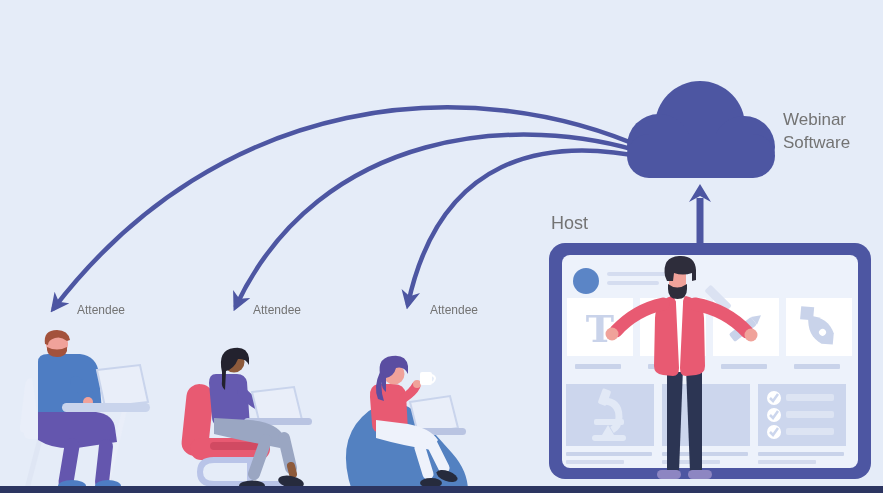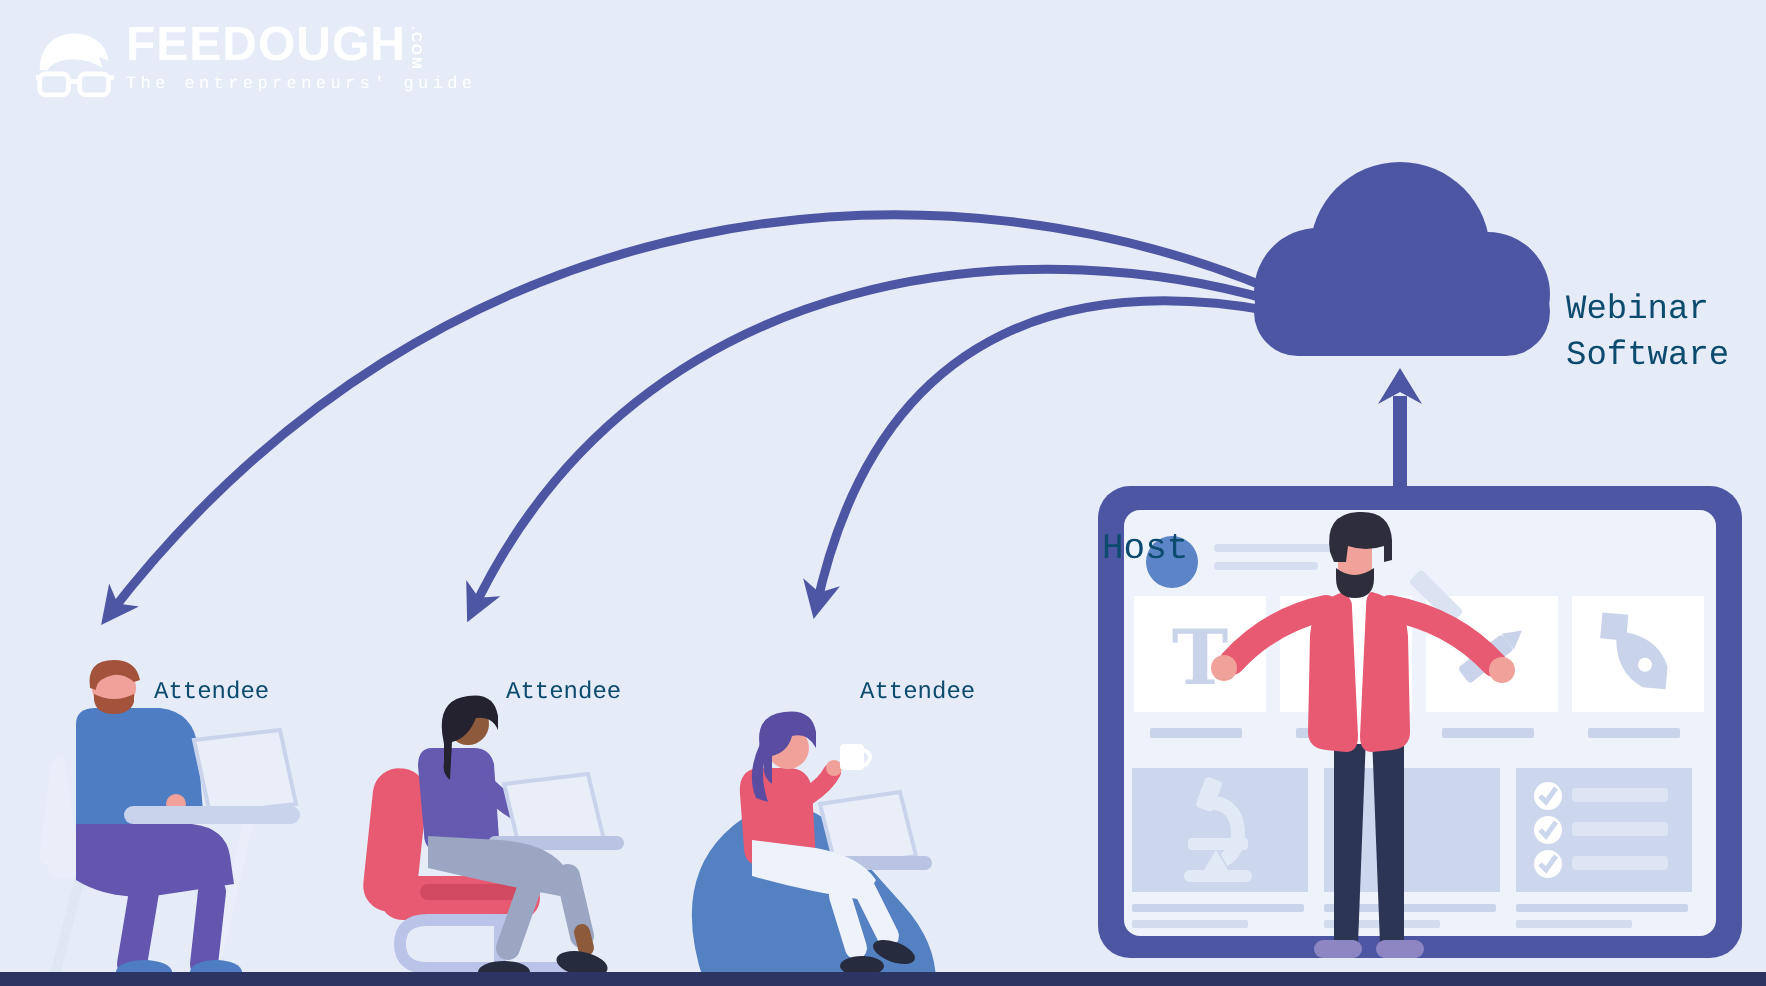--- a/index.html
+++ b/index.html
@@ -11,23 +11,23 @@
   .stage svg.illu{position:absolute;left:0;top:0;}
   
   .logo{position:absolute;left:16px;top:10px;display:flex;align-items:flex-start;color:#ffffff;}
   .logo-face{margin-top:4px;}
   .logo-text{margin-left:3px;}
   .logo-row{display:flex;align-items:flex-start;}
   .logo-brand{font-size:24px;font-weight:bold;letter-spacing:0.5px;line-height:26px;}
   .logo-tld{font-size:7px;font-weight:bold;letter-spacing:1px;writing-mode:vertical-rl;margin-left:1px;margin-top:3px;}
   .logo-tagline{font-size:8.5px;letter-spacing:2.2px;margin-top:1px;font-family:"Liberation Mono",monospace;}
   
-  .illu-label{position:absolute;color:#0c4a6e;font-family:Liberation Mono, monospace;margin-top:36px;}
+  .illu-label{position:absolute;color:#737373;font-family:Liberation Sans, sans-serif;}
   .cloud-label{left:783px;top:108px;font-size:17px;line-height:23px;white-space:pre-line;}
-  .host-label{left:551px;top:229px;font-size:18px;}
+  .host-label{left:551px;top:213px;font-size:18px;}
   .attendee-label{font-size:12px;}
   .attendee-label.a1{left:77px;top:303px;}
   .attendee-label.a2{left:253px;top:303px;}
   .attendee-label.a3{left:430px;top:303px;}
   
   .footer-bar{position:absolute;left:0;bottom:0;width:883px;height:7px;background:#2c3561;}
 </style>
 </head>
 <body>
 
@@ -208,38 +208,20 @@
         <rect x="400" y="428" width="66" height="7" rx="3.5" fill="#b9c4e2"></rect>
       </g>
       <path d="M376 420 l32 4 q22 4 30 16 l-6 10 q-28 -4 -56 -12 z" fill="#eef2fb"></path>
       <path d="M432 444 L444 468" stroke="#eef2fb" stroke-width="11" stroke-linecap="round" fill="none"></path>
       <path d="M420 448 L428 474" stroke="#eef2fb" stroke-width="11" stroke-linecap="round" fill="none"></path>
       <ellipse cx="447" cy="476" rx="11" ry="5" fill="#262b3d" transform="rotate(20 447 476)"></ellipse>
       <ellipse cx="431" cy="483" rx="11" ry="5" fill="#262b3d"></ellipse>
     </g>
   </svg>
 
-  <div class="logo">
-    <svg class="logo-face" width="44" height="42" viewBox="0 0 46 44">
-      <path d="M4 22 C4 8 14 2 24 3 C33 4 39 9 40 17 L35 15 L37 21 L31 18 C22 15 12 16 8 22 Z" fill="#ffffff"></path>
-      <g stroke="#ffffff" stroke-width="2.5" fill="none">
-        <rect x="4" y="24" width="15" height="11" rx="3"></rect>
-        <rect x="25" y="24" width="15" height="11" rx="3"></rect>
-        <path d="M19 28 h6"></path>
-        <path d="M2 26 h2 M40 26 h3"></path>
-      </g>
-    </svg>
-    <div class="logo-text">
-      <div class="logo-row">
-        <span class="logo-brand">FEEDOUGH</span>
-        <span class="logo-tld">.COM</span>
-      </div>
-      <div class="logo-tagline">The entrepreneurs' guide</div>
-    </div>
-  </div>
 
   <div class="illu-label cloud-label">Webinar
 Software</div>
   <div class="illu-label host-label">Host</div>
   <div class="illu-label attendee-label a1">Attendee</div>
   <div class="illu-label attendee-label a2">Attendee</div>
   <div class="illu-label attendee-label a3">Attendee</div>
 
   <div class="footer-bar"></div>
 </div>

